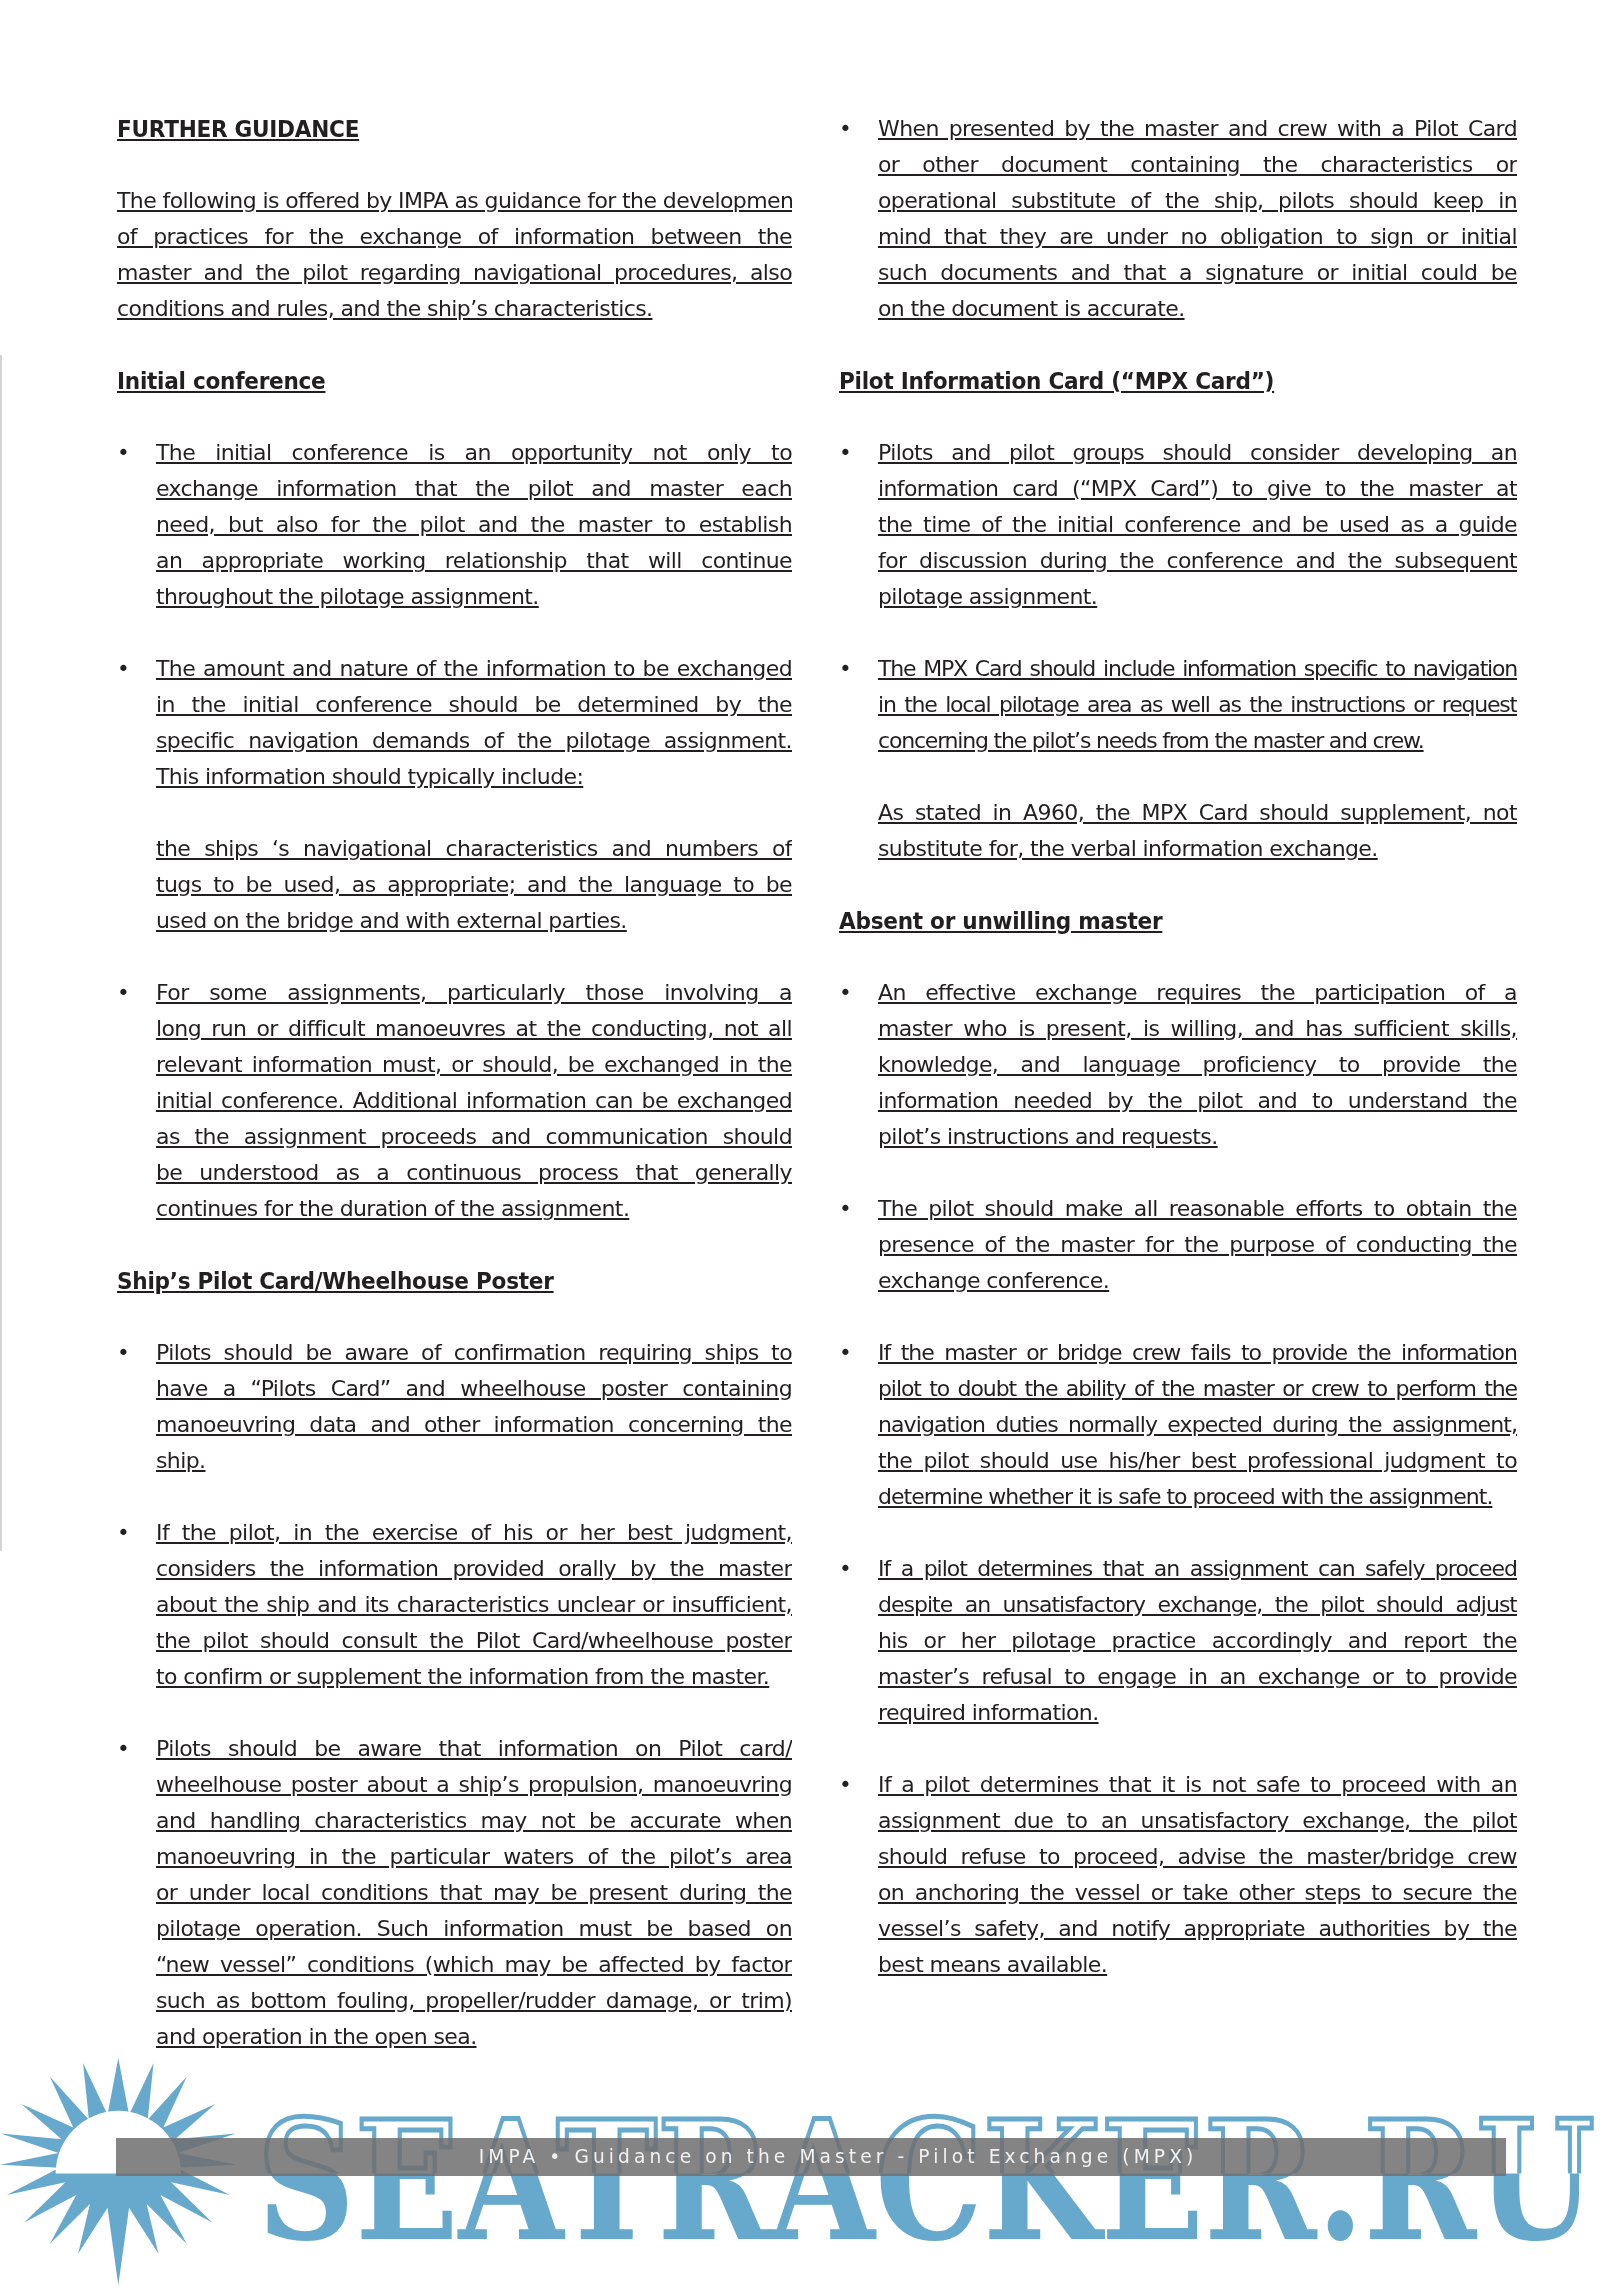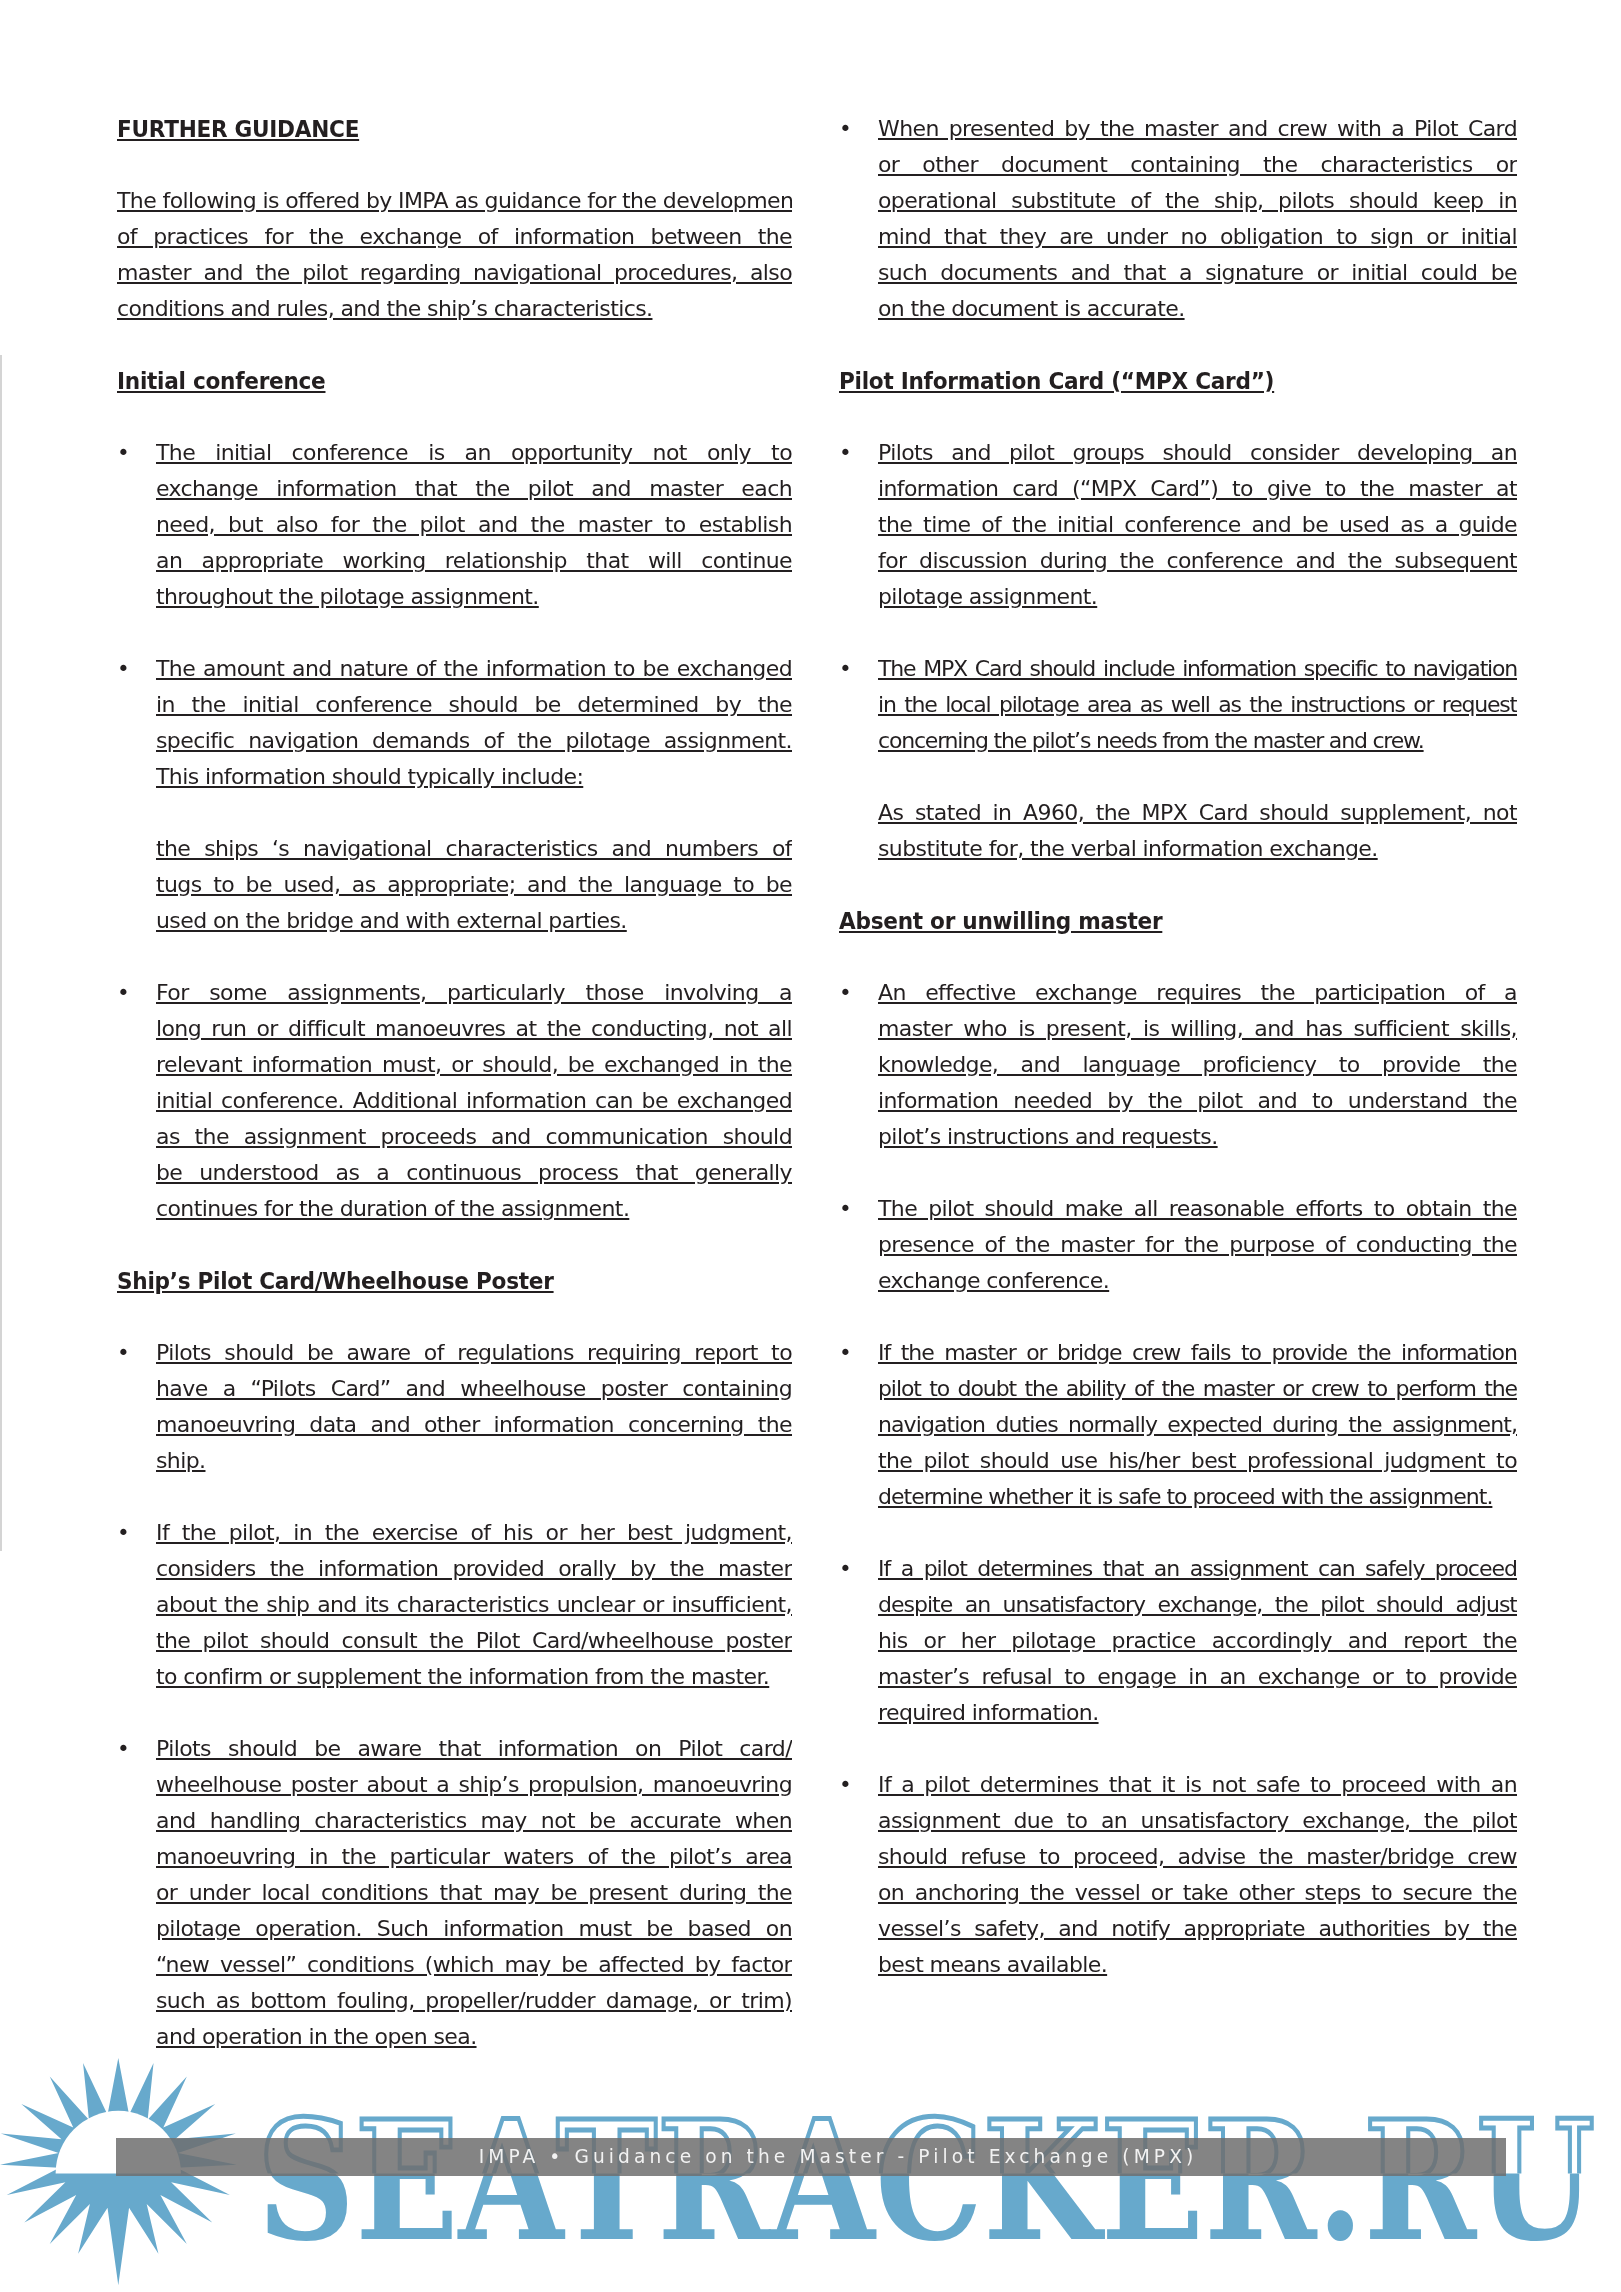--- a/index.html
+++ b/index.html
@@ -72,21 +72,21 @@
     <div class="line">initial conference. Additional information can be exchanged</div>
     <div class="line">as the assignment proceeds and communication should</div>
     <div class="line">be understood as a continuous process that generally</div>
     <div class="line last">continues for the duration of the assignment.</div>
   </div>
   <div class="gap"></div>
   <div class="heading">Ship’s Pilot Card/Wheelhouse Poster</div>
   <div class="gap"></div>
   <div class="bullet-item">
     <span class="bullet">•</span>
-    <div class="line">Pilots should be aware of regulations requiring report to</div>
+    <div class="line">Pilots should be aware of confirmation requiring ships to</div>
     <div class="line">have a “Pilots Card” and wheelhouse poster containing</div>
     <div class="line">manoeuvring data and other information concerning the</div>
     <div class="line last">ship.</div>
   </div>
   <div class="gap"></div>
   <div class="bullet-item">
     <span class="bullet">•</span>
     <div class="line">If the pilot, in the exercise of his or her best judgment,</div>
     <div class="line">considers the information provided orally by the master</div>
     <div class="line">about the ship and its characteristics unclear or insufficient,</div>

